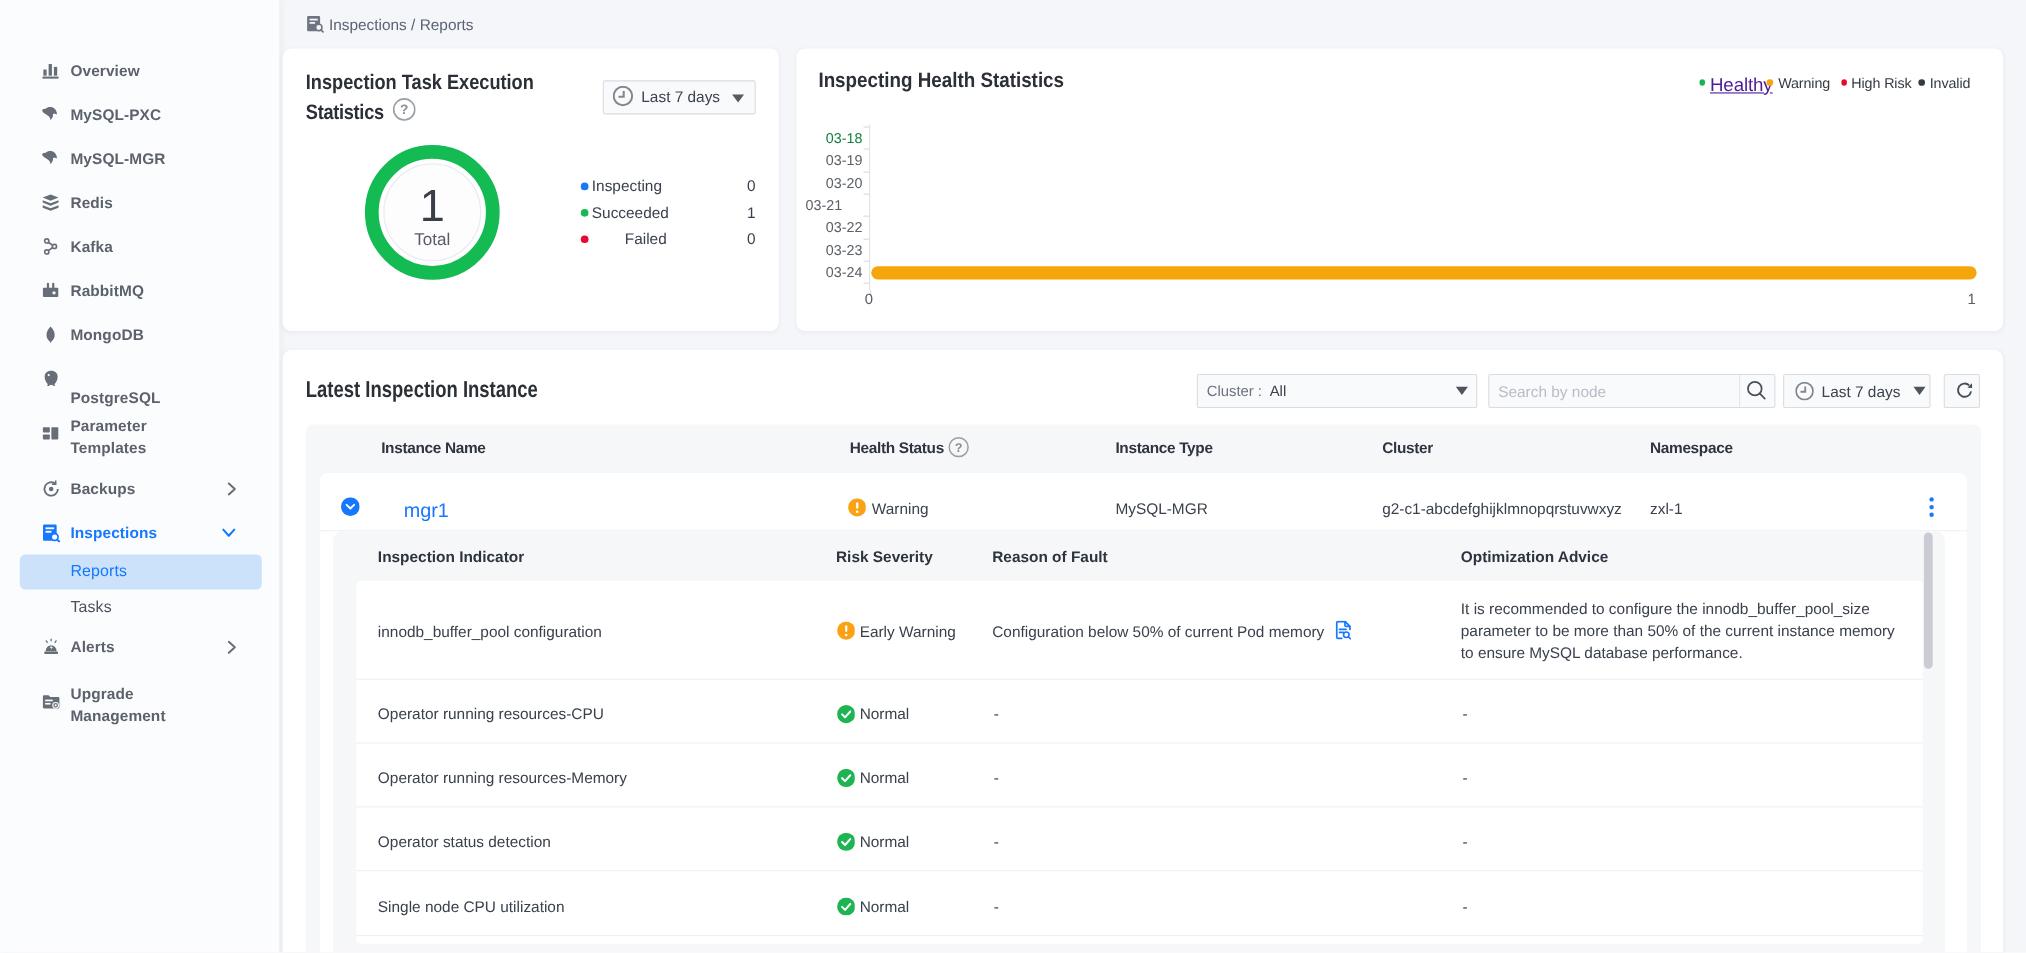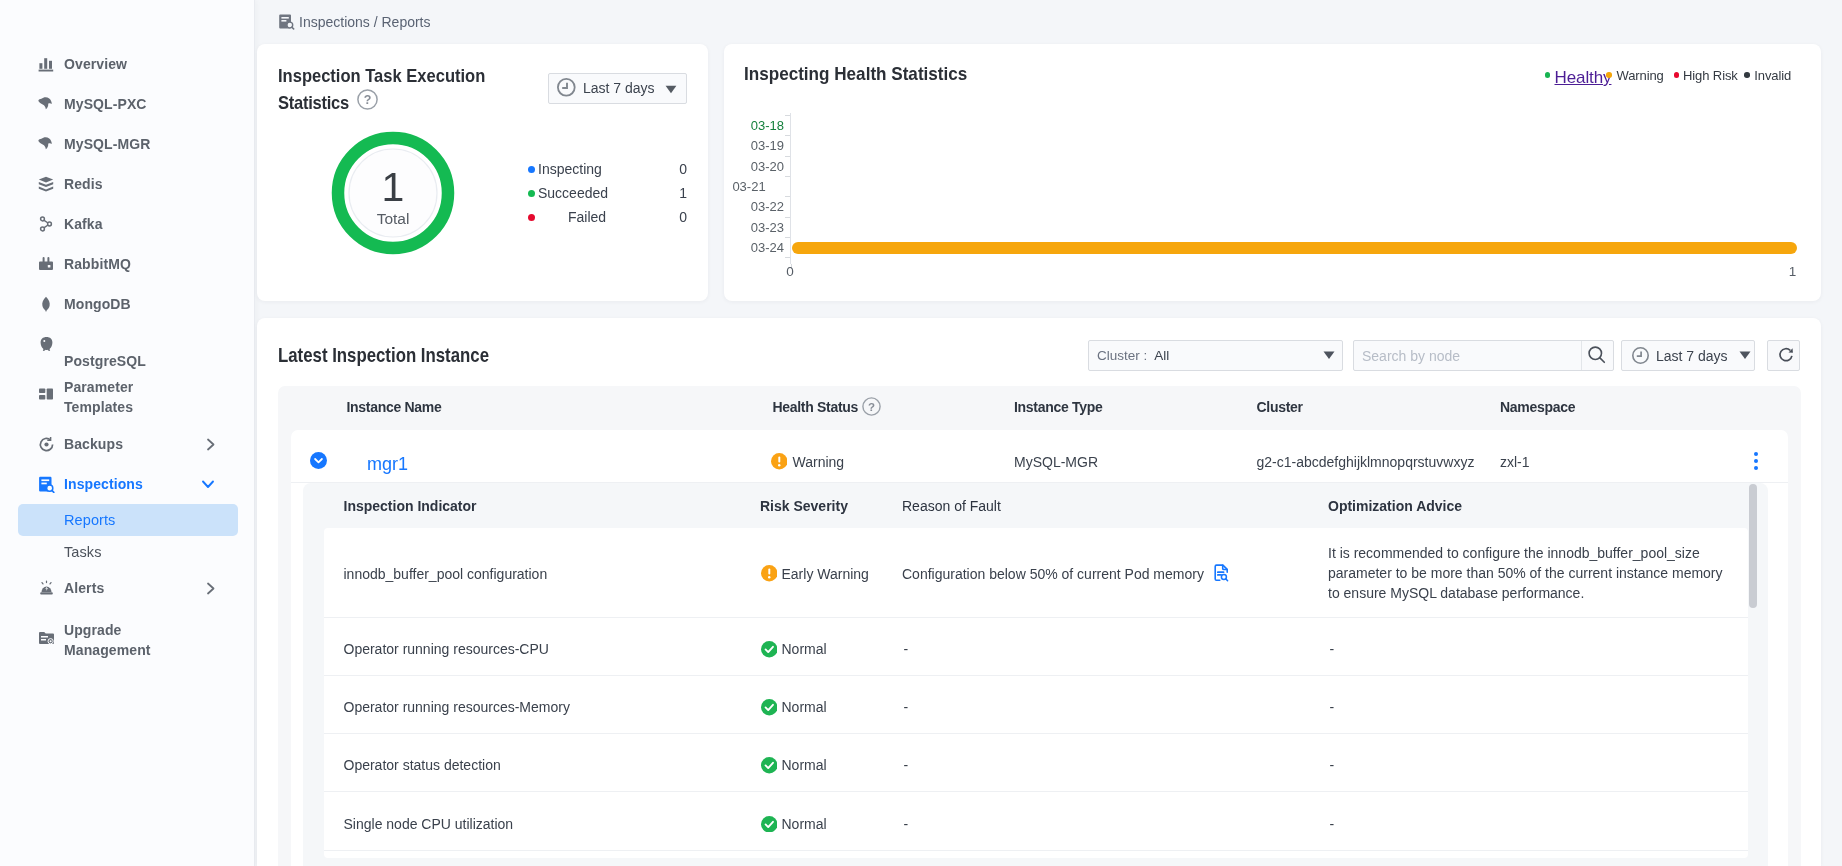--- a/index.html
+++ b/index.html
@@ -286,21 +286,21 @@
   <div class="txt" style="left:1014px;top:453.5px;font-size:14px;color:#3b424d;">MySQL-MGR</div>
   <div class="txt" style="left:1256.5px;top:453.5px;font-size:14px;color:#3b424d;">g2-c1-abcdefghijklmnopqrstuvwxyz</div>
   <div class="txt" style="left:1500px;top:453.5px;font-size:14px;color:#3b424d;">zxl-1</div>
   <div class="dot" style="left:1753.8px;top:451.8px;width:4.4px;height:4.4px;background:#1677ff;"></div>
   <div class="dot" style="left:1753.8px;top:458.8px;width:4.4px;height:4.4px;background:#1677ff;"></div>
   <div class="dot" style="left:1753.8px;top:465.8px;width:4.4px;height:4.4px;background:#1677ff;"></div>
 
   <div class="abs" style="left:303px;top:483px;width:1465px;height:383px;background:#f5f7f9;border-radius:8px 8px 0 0;"></div>
   <div class="txt" style="left:343.5px;top:498px;font-size:14px;font-weight:700;color:#2d3440;">Inspection Indicator</div>
   <div class="txt" style="left:760px;top:498px;font-size:14px;font-weight:700;color:#2d3440;">Risk Severity</div>
-  <div class="txt" style="left:902px;top:498px;font-size:14px;font-weight:400;color:#2d3440;">Reason of Fault</div>
+  <div class="txt" style="left:902px;top:498px;font-size:14px;font-weight:700;color:#2d3440;">Reason of Fault</div>
   <div class="txt" style="left:1328px;top:498px;font-size:14px;font-weight:700;color:#2d3440;">Optimization Advice</div>
 
   <div class="abs" style="left:323.5px;top:528px;width:1424px;height:330px;background:#fff;border-radius:4px;"></div>
 
   <div class="abs" style="left:1749px;top:484px;width:8px;height:124px;border-radius:4px;background:#c9ccd2;"></div>
 
   <div class="abs" style="left:323.5px;top:616.5px;width:1424px;height:1px;background:#eef0f3;"></div>
   <div class="abs" style="left:323.5px;top:674.8px;width:1424px;height:1px;background:#eef0f3;"></div>
   <div class="abs" style="left:323.5px;top:733.1px;width:1424px;height:1px;background:#eef0f3;"></div>
   <div class="abs" style="left:323.5px;top:791.4px;width:1424px;height:1px;background:#eef0f3;"></div>

